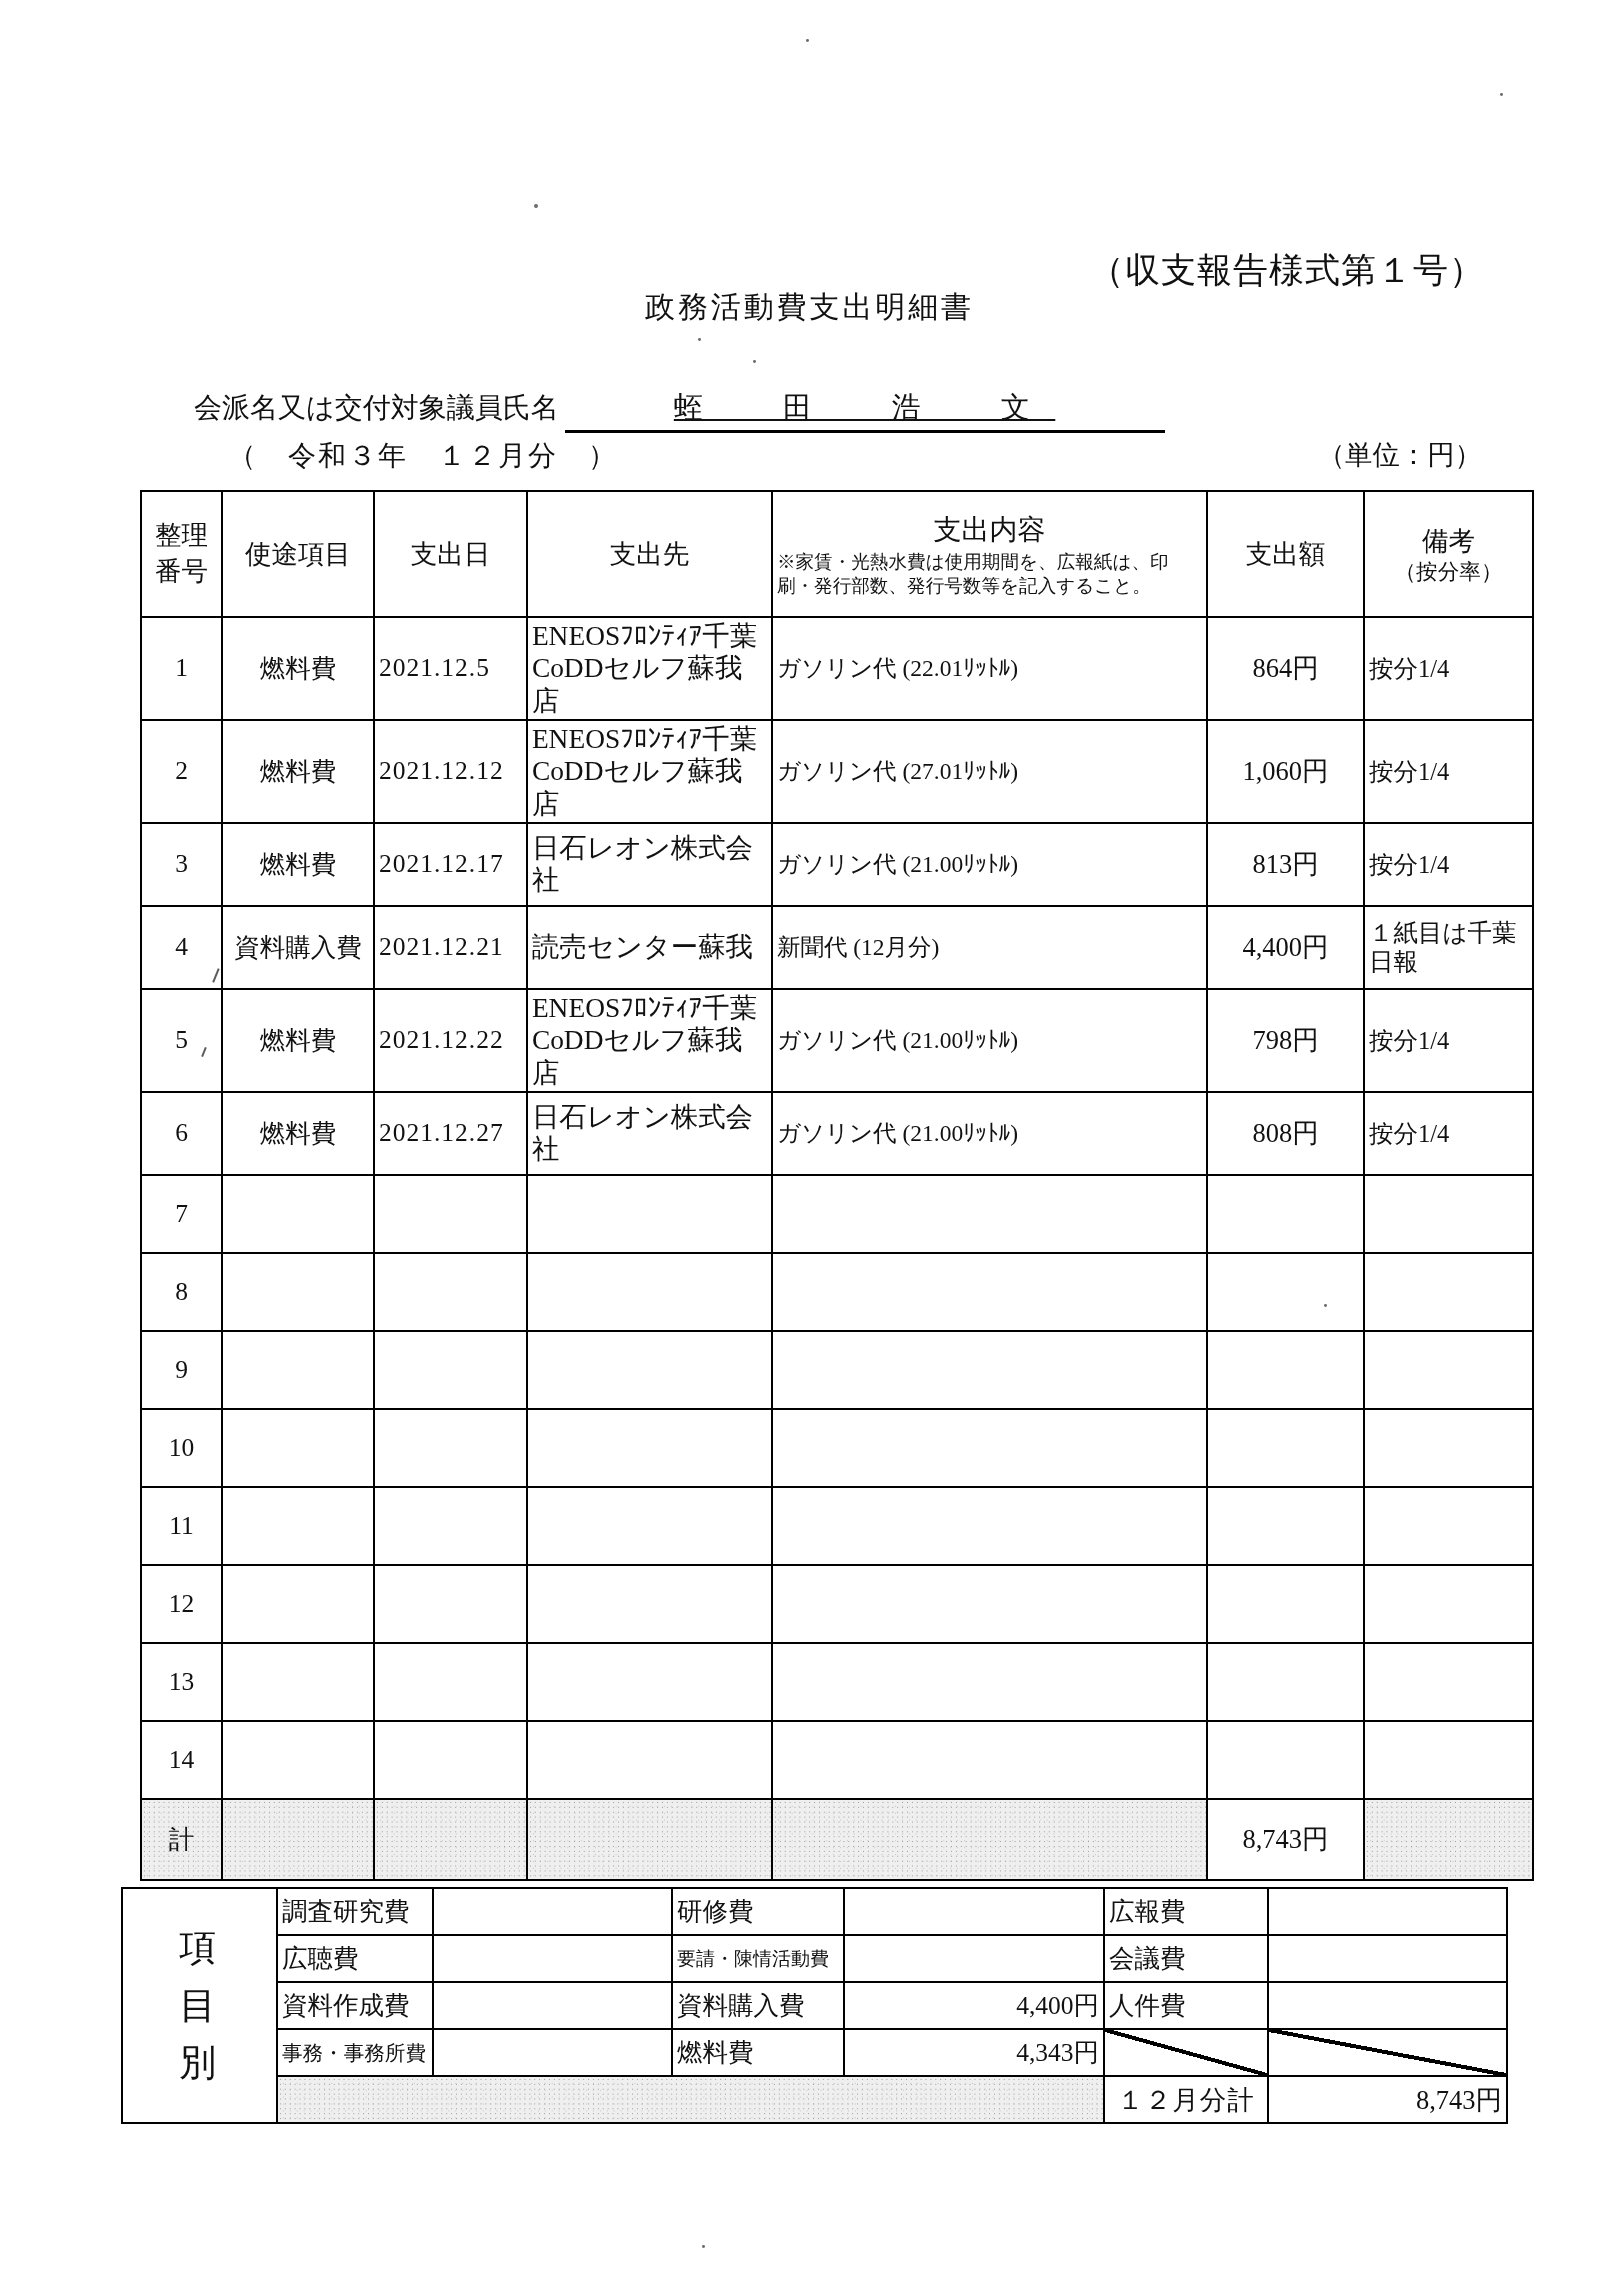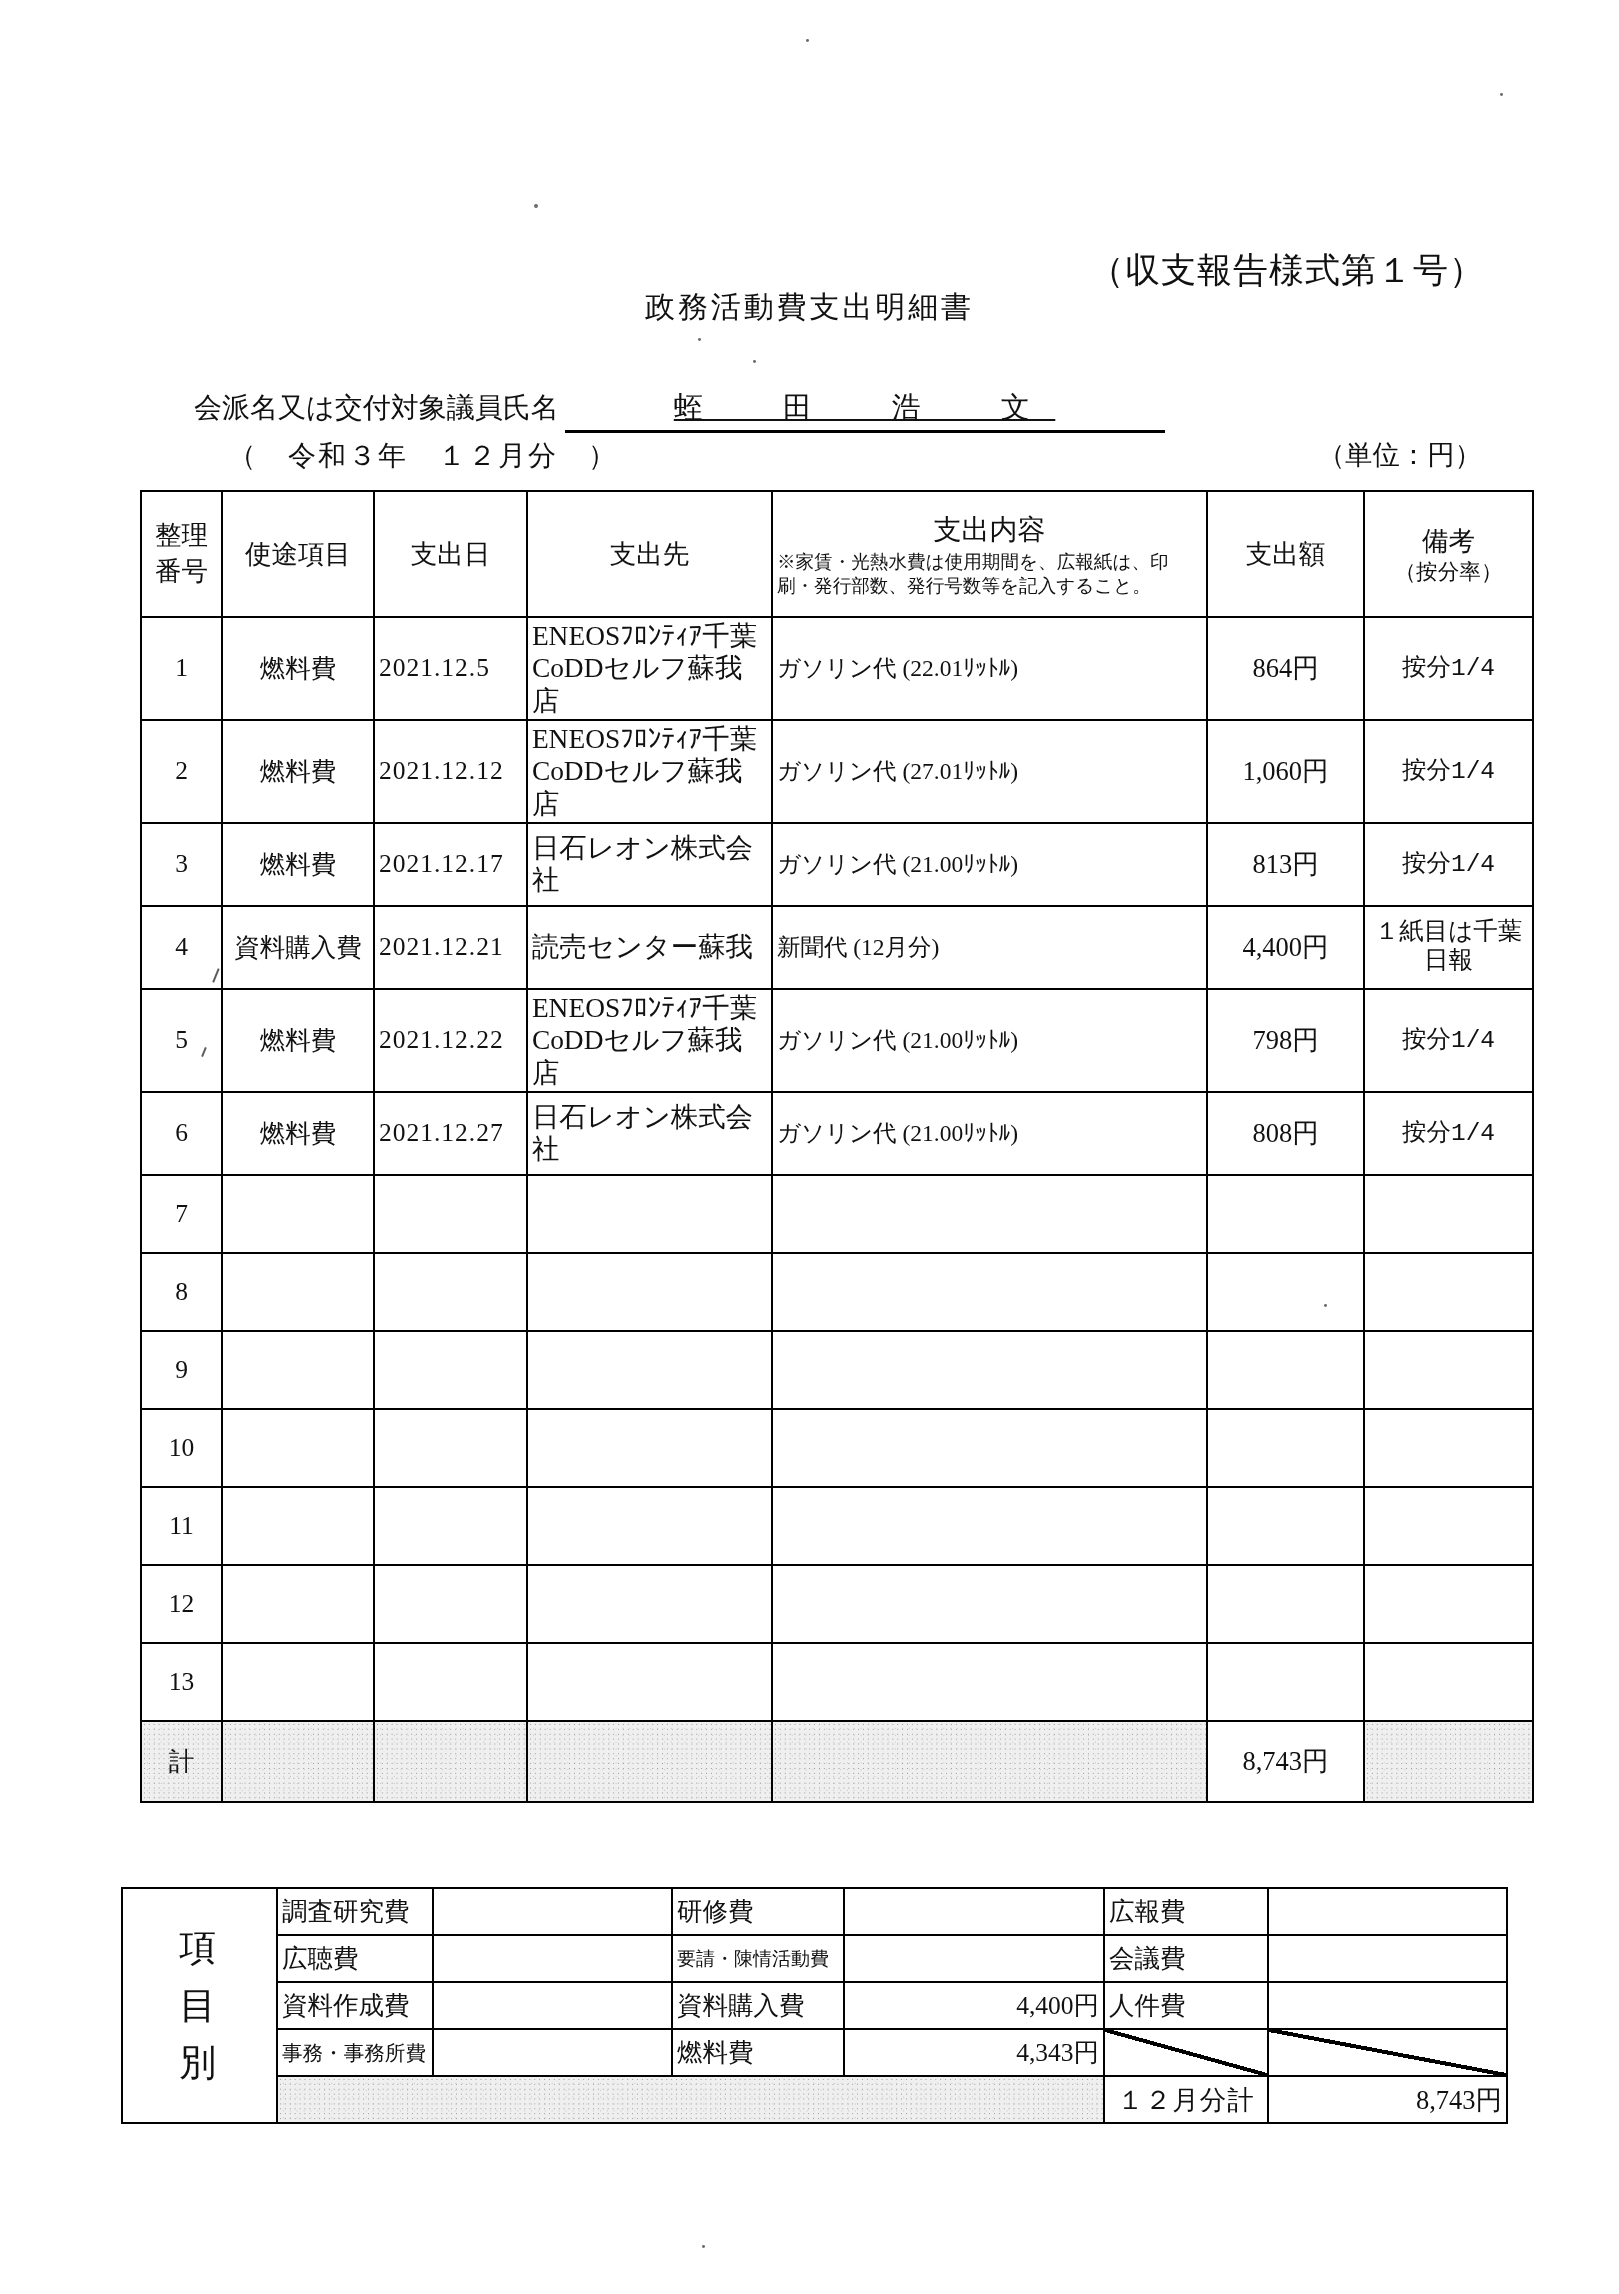--- a/index.html
+++ b/index.html
@@ -47,21 +47,21 @@
   .empty-row { height:78px; }
   .total-row { height:81px; }
   .total-row td { border-top:2.9px solid #000; }
 
   .c-no      { text-align:center; }
   .c-cat     { text-align:center; }
   .c-date    { text-align:left; letter-spacing:1px; }
   .c-payee   { text-align:left; font-size:27.4px; line-height:1.18; padding:2px 2.9px; }
   .c-content { text-align:left; font-size:23.5px; padding-left:7.8px; }
   .c-amount  { text-align:center; font-size:26.5px; padding-right:6.9px; }
-  .c-remarks { text-align:center; font-size:24.5px; padding-left:4.9px; line-height:1.2;font-family:Liberation Mono, monospace; }
+  .c-remarks { text-align:left; font-size:24.5px; padding-left:4.9px; line-height:1.2; }
 
   .shaded {
     background-color:#efefef;
     background-image:
       radial-gradient(#9a9a9a 0.9px, transparent 0.9px),
       radial-gradient(#c2c2c2 0.9px, transparent 0.9px);
     background-size:4.9px 4.9px, 6.9px 6.9px;
     background-position:0 0, 2px 2.9px;
   }
 
@@ -246,20 +246,29 @@
       </tr>
       <tr class="empty-row">
         <td class="c-no">13</td>
         <td></td>
         <td></td>
         <td></td>
         <td></td>
         <td></td>
         <td></td>
       </tr>
+      <tr class="empty-row">
+        <td class="c-no">14</td>
+        <td></td>
+        <td></td>
+        <td></td>
+        <td></td>
+        <td></td>
+        <td></td>
+      </tr>
       <tr class="total-row">
         <td class="c-no shaded">計</td>
         <td class="shaded"></td>
         <td class="shaded"></td>
         <td class="shaded"></td>
         <td class="shaded"></td>
         <td class="c-amount">8,743円</td>
         <td class="shaded"></td>
       </tr>
     </tbody>

